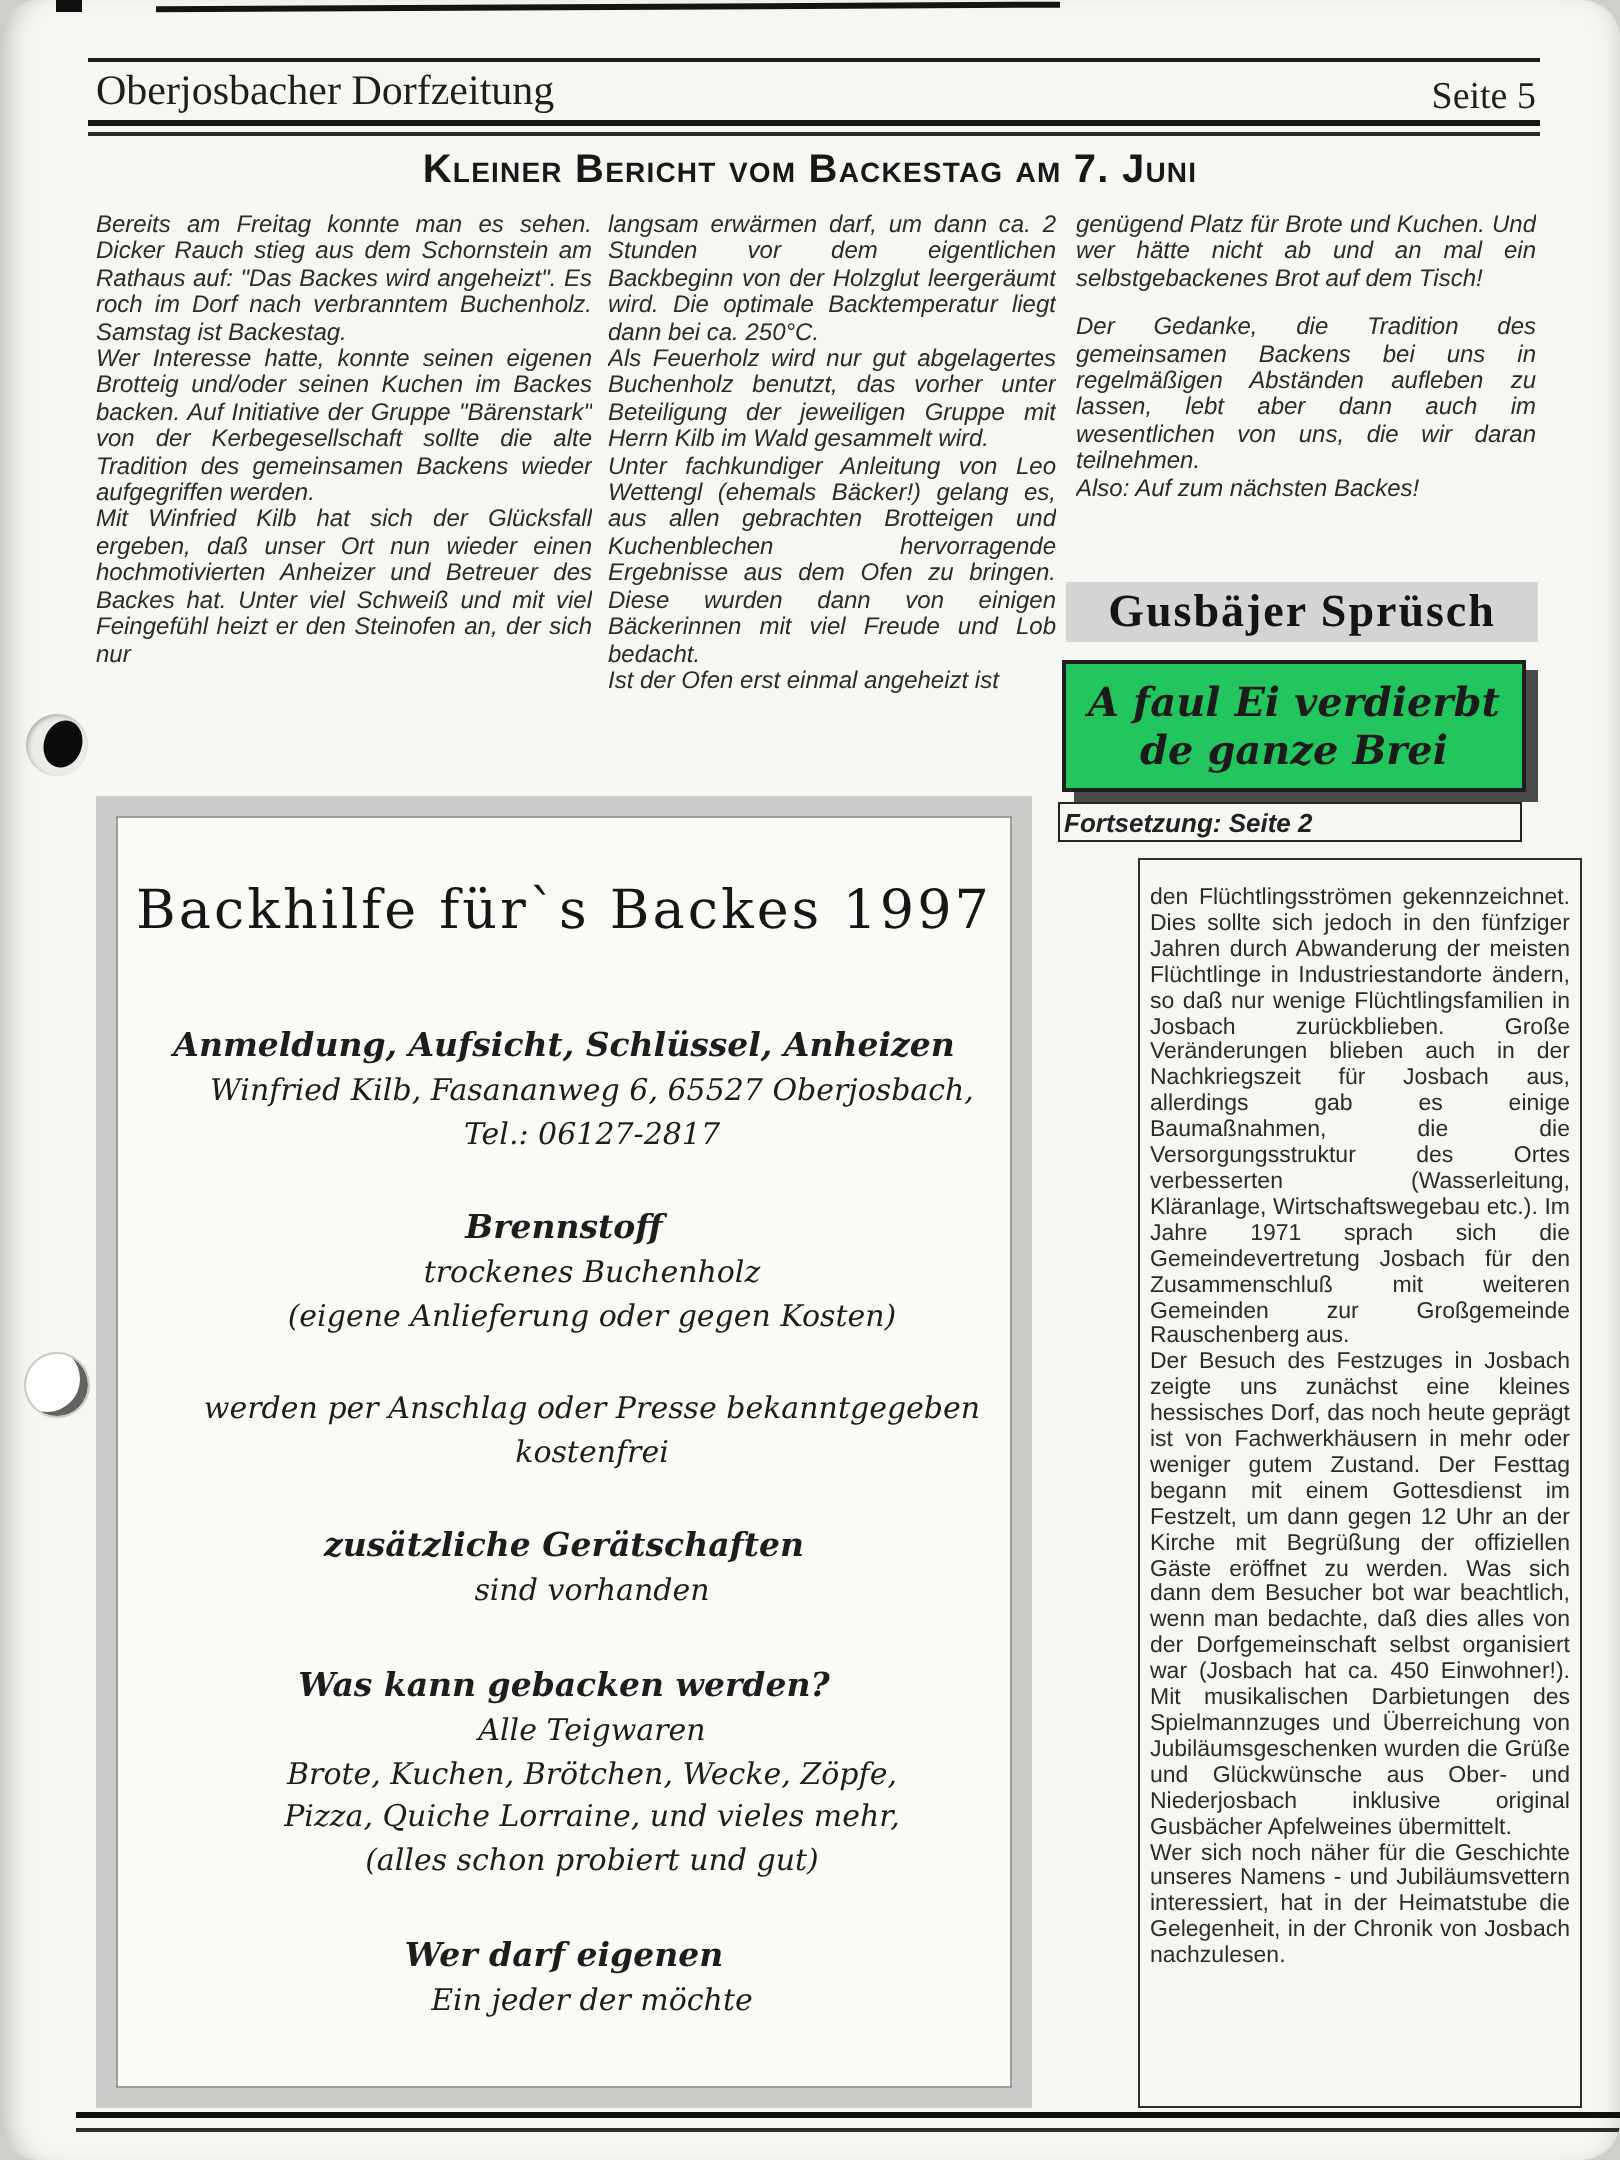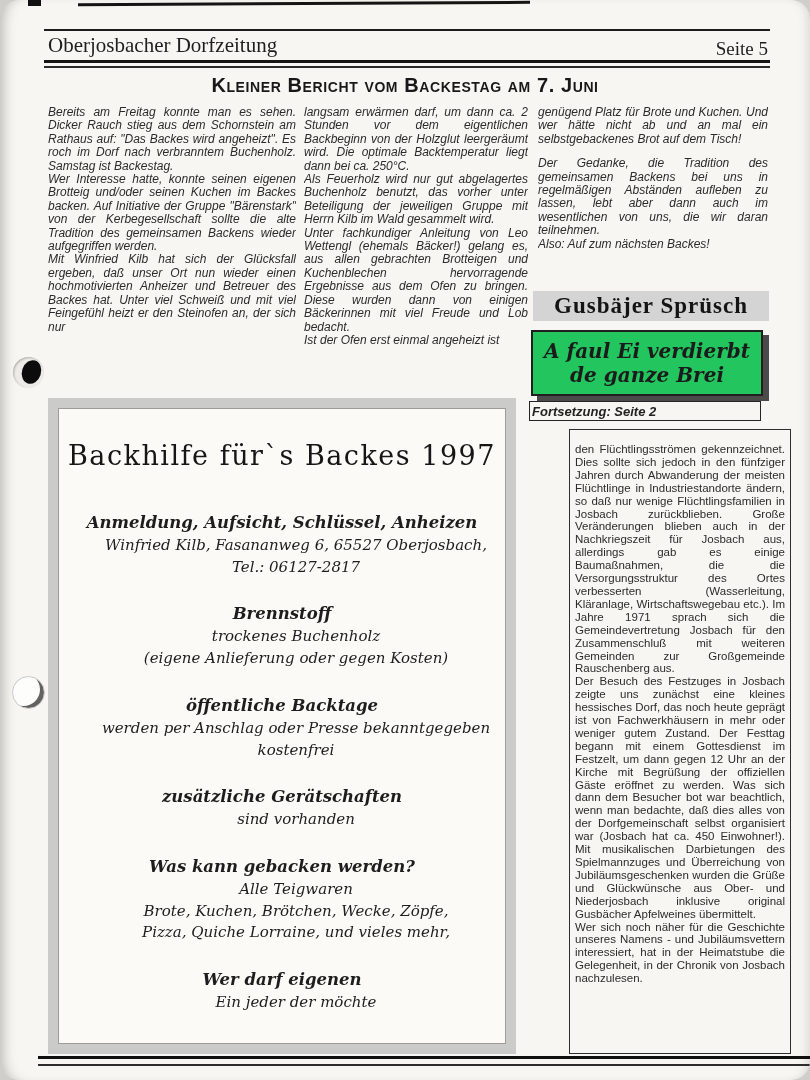--- a/index.html
+++ b/index.html
@@ -119,35 +119,35 @@
       <div class="n-line">Tel.: 06127-2817</div>
     </div>
 
     <div class="n-section">
       <div class="n-head">Brennstoff</div>
       <div class="n-line">trockenes Buchenholz</div>
       <div class="n-line">(eigene Anlieferung oder gegen Kosten)</div>
     </div>
 
     <div class="n-section">
-      <div class="n-head">öffentliche Backtage</div>
       <div class="n-line">werden per Anschlag oder Presse bekanntgegeben</div>
       <div class="n-line">kostenfrei</div>
     </div>
 
     <div class="n-section">
       <div class="n-head">zusätzliche Gerätschaften</div>
       <div class="n-line">sind vorhanden</div>
     </div>
 
     <div class="n-section">
       <div class="n-head">Was kann gebacken werden?</div>
       <div class="n-line">Alle Teigwaren</div>
       <div class="n-line">Brote, Kuchen, Brötchen, Wecke, Zöpfe,</div>
       <div class="n-line">Pizza, Quiche Lorraine, und vieles mehr,</div>
+      <div class="n-line">(alles schon probiert und gut)</div>
     </div>
 
     <div class="n-section">
       <div class="n-head">Wer darf eigenen</div>
       <div class="n-line">Ein jeder der möchte</div>
     </div>
   </div>
 
   <div class="hole hole1">
       <div class="blob"></div>

